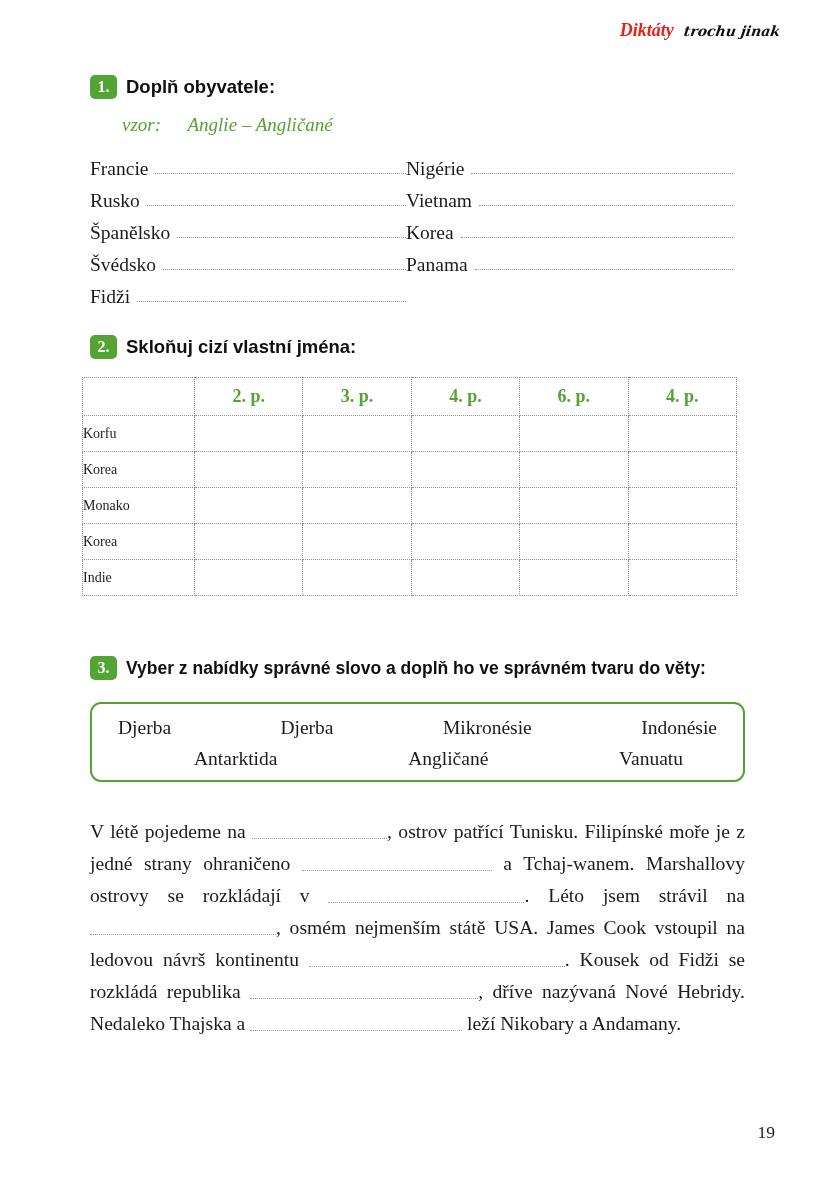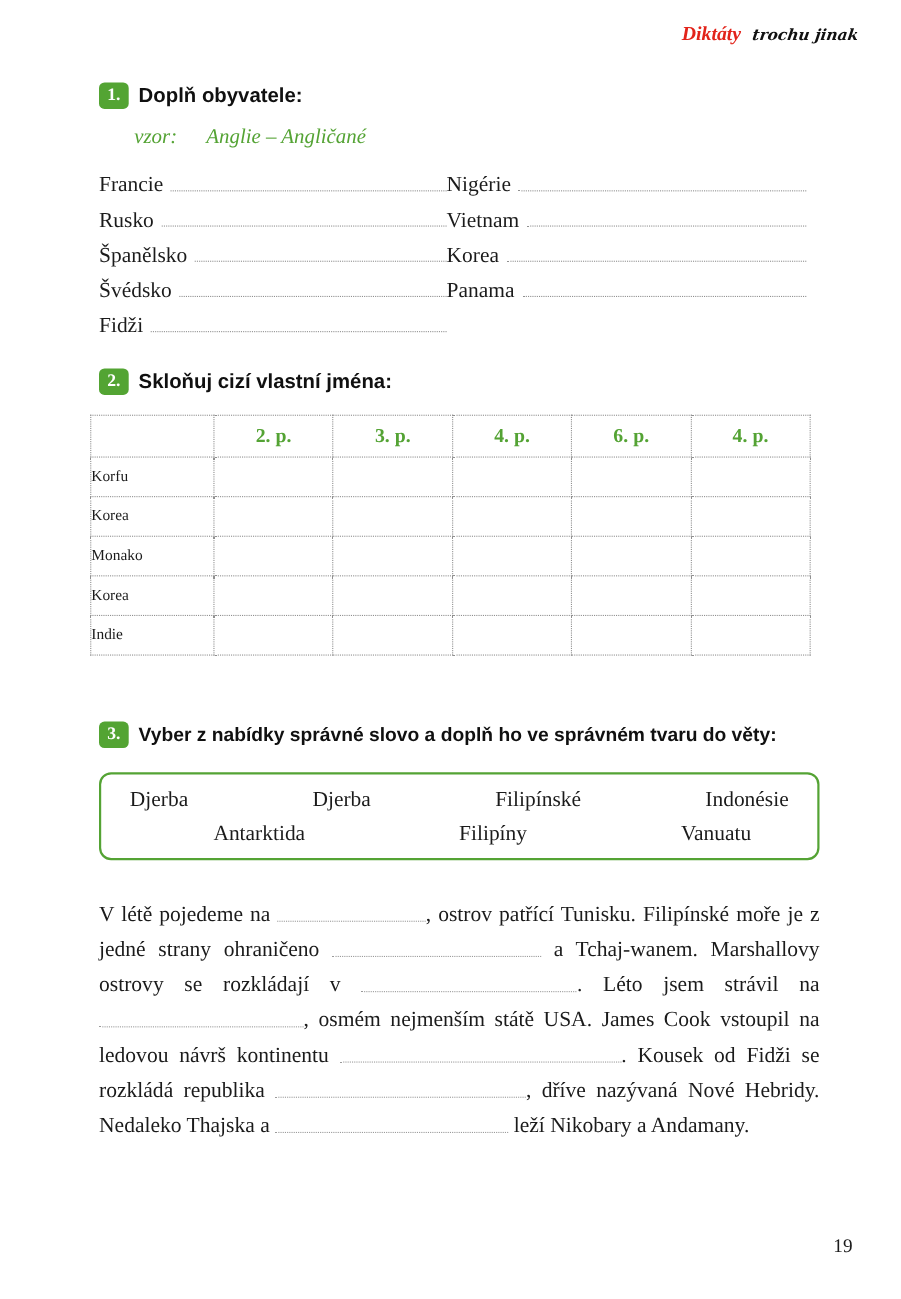--- a/index.html
+++ b/index.html
@@ -192,26 +192,26 @@
 
   <div class="ex-title-row" style="top:656px;">
     <span class="badge">3.</span>
     <span class="ex-title" style="font-size:17.5px;">Vyber z nabídky správné slovo a doplň ho ve správném tvaru do věty:</span>
   </div>
 
   <div class="word-bank">
     <div class="bank-row1">
       <span class="bank-word">Djerba</span>
       <span class="bank-word">Djerba</span>
-      <span class="bank-word">Filipínské</span>
+      <span class="bank-word">Mikronésie</span>
       <span class="bank-word">Indonésie</span>
     </div>
     <div class="bank-row2">
       <span class="bank-word">Antarktida</span>
-      <span class="bank-word">Filipíny</span>
+      <span class="bank-word">Angličané</span>
       <span class="bank-word">Vanuatu</span>
     </div>
   </div>
 
   <div class="fill-paragraph"><span>V létě pojedeme na </span><span class="blank b1"></span><span>, ostrov patřící Tunisku. Filipínské moře je z jedné strany ohraničeno </span><span class="blank b2"></span><span> a Tchaj-wanem. Marshallovy ostrovy se rozkládají v </span><span class="blank b3"></span><span>. Léto jsem strávil na </span><span class="blank b4"></span><span>, osmém nejmenším státě USA. James Cook vstoupil na ledovou návrš kontinentu </span><span class="blank b5"></span><span>. Kousek od Fidži se rozkládá republika </span><span class="blank b6"></span><span>, dříve nazývaná Nové Hebridy. Nedaleko Thajska a </span><span class="blank b7"></span><span> leží Nikobary a Andamany.</span></div>
 
   <div class="page-number">19</div>
 
 </div>
 

